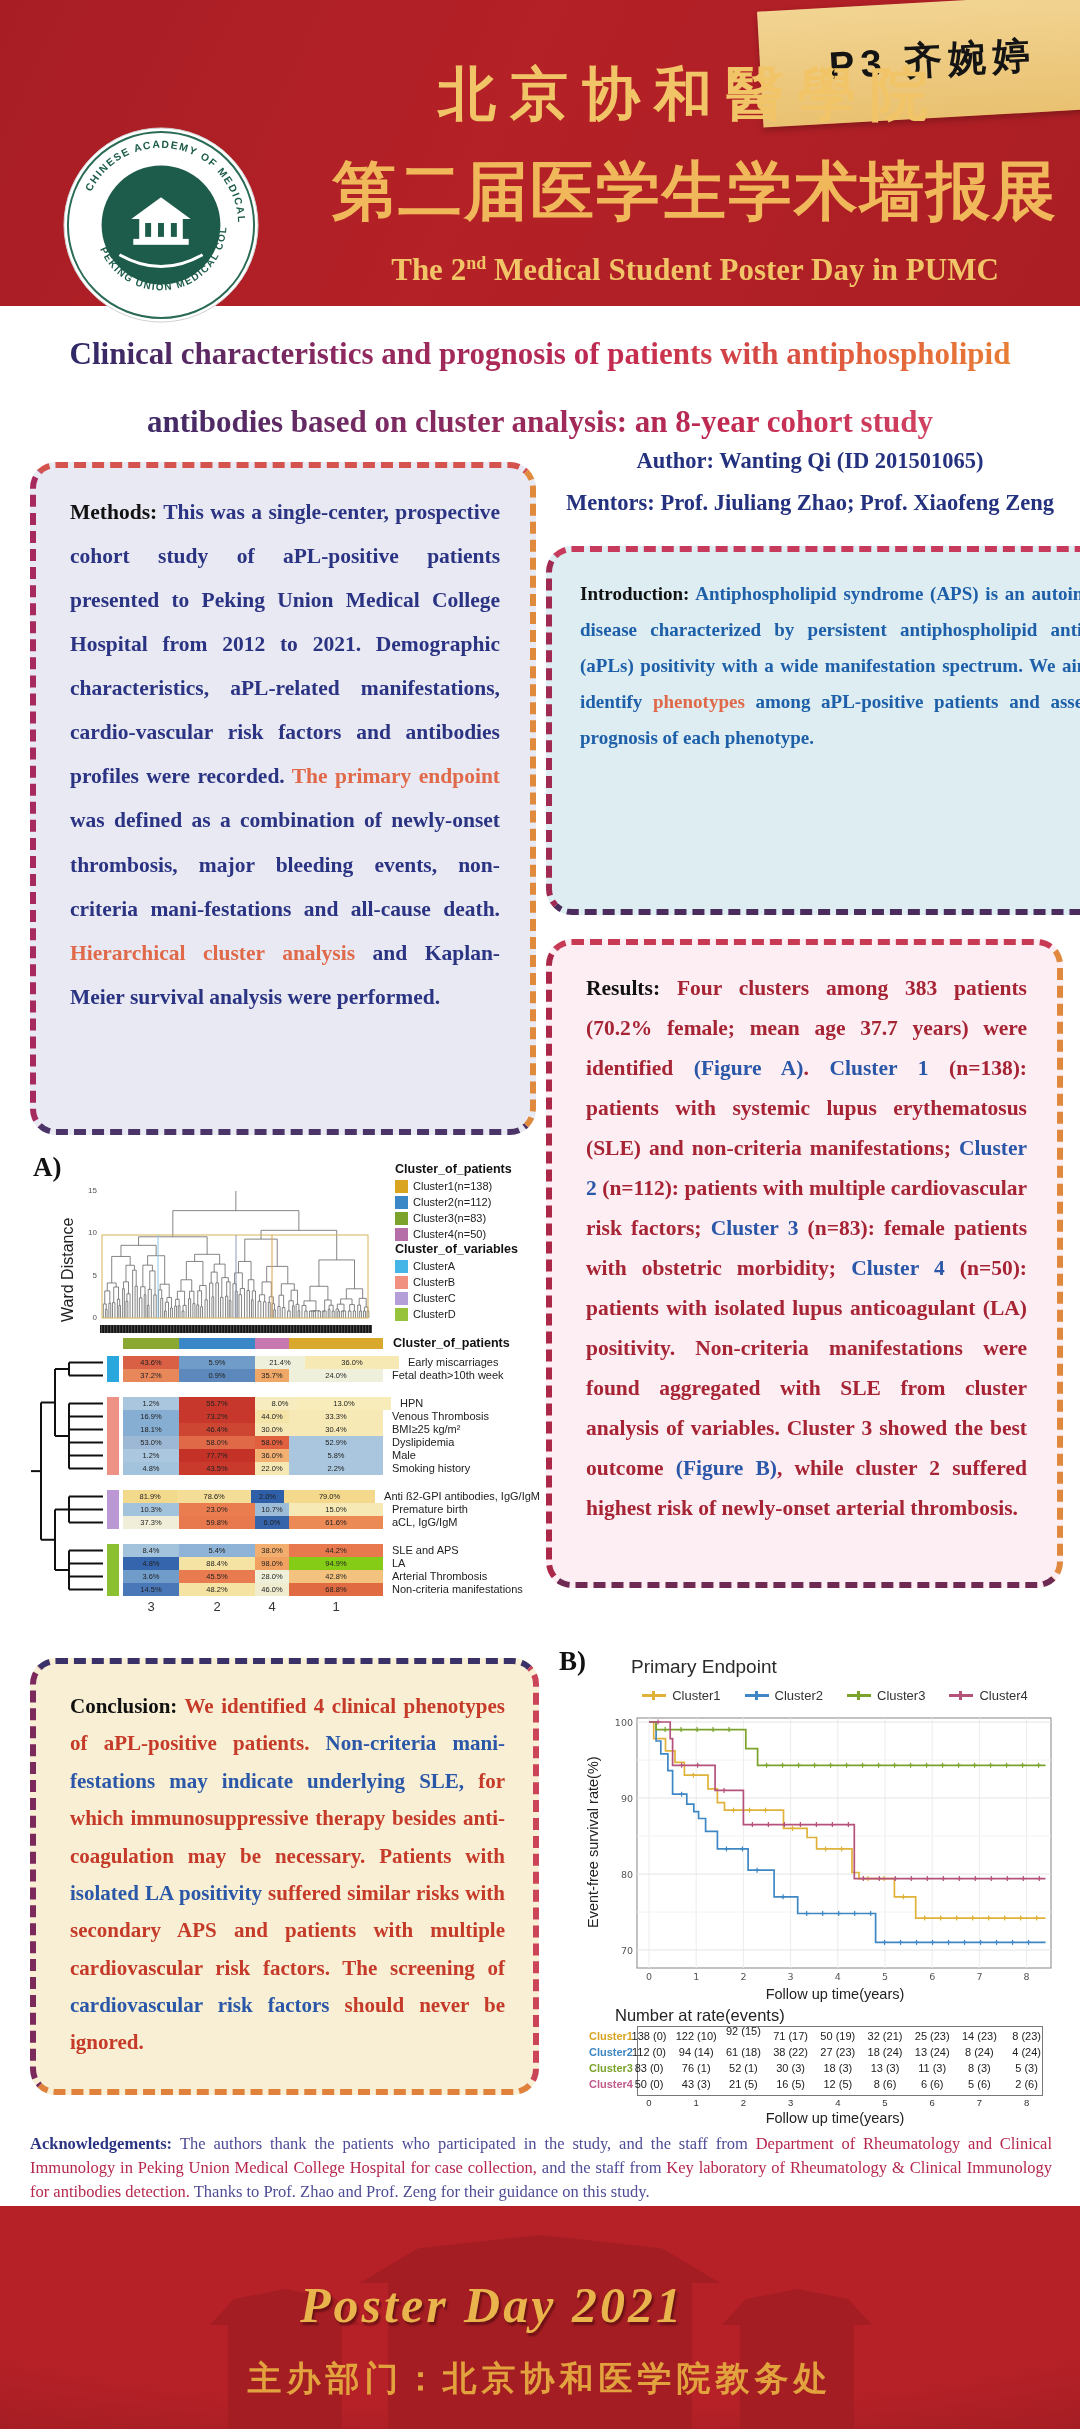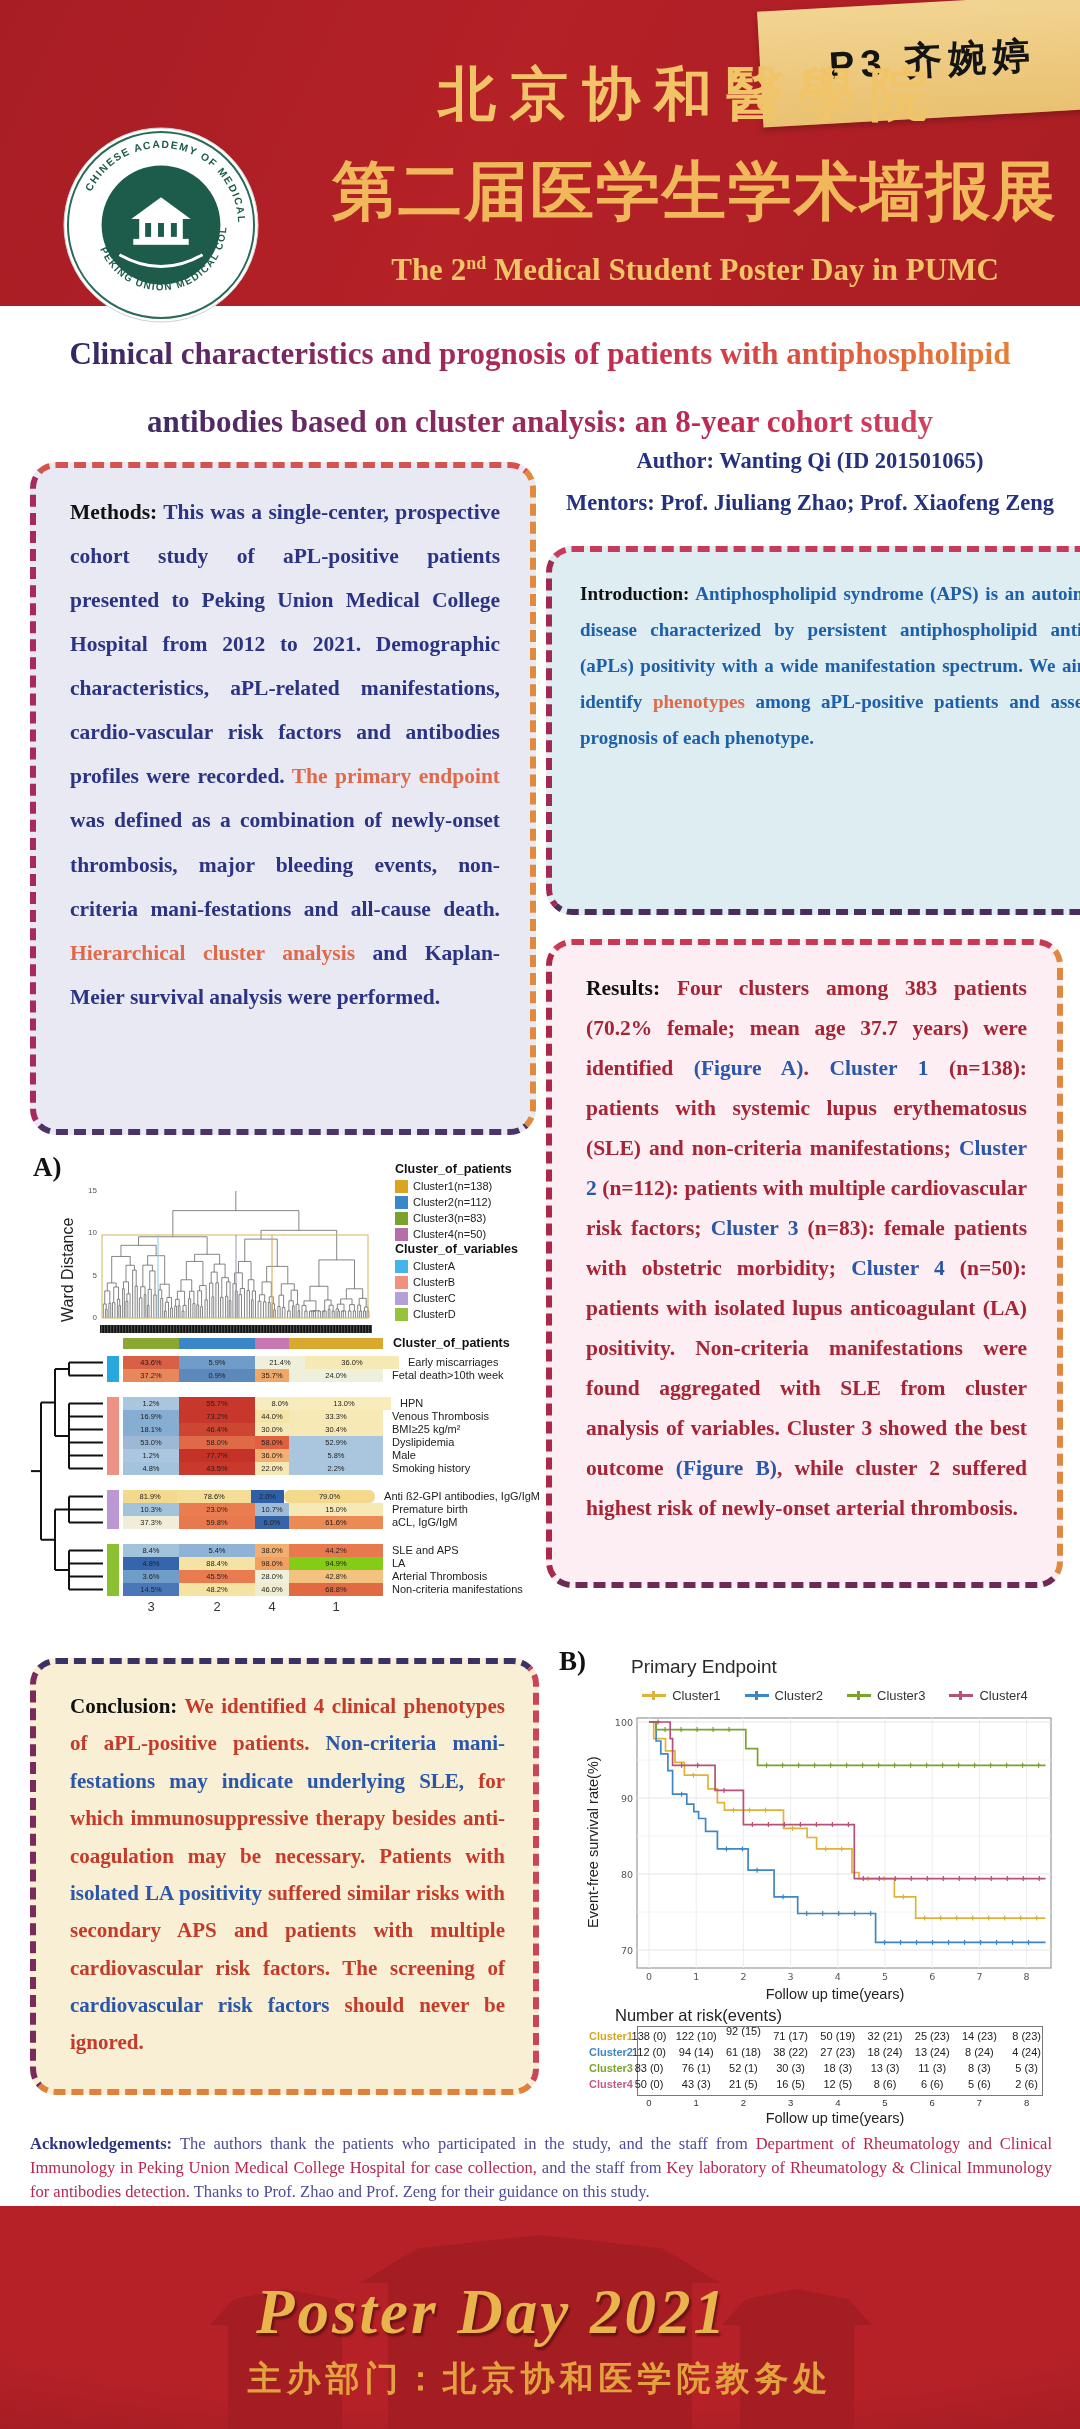--- a/index.html
+++ b/index.html
@@ -71,21 +71,21 @@
   .risk-val{position:absolute;transform:translateX(-50%);font-size:11px;color:#222;white-space:nowrap;}
   .risk-tick{position:absolute;transform:translateX(-50%);font-size:9.5px;color:#333;}
   .fb-xlabel2{position:absolute;left:70px;top:512px;width:440px;text-align:center;font-size:14.5px;color:#222;}
   
   .ack{position:absolute;left:30px;top:2132px;width:1022px;font-family:"Liberation Serif",serif;font-size:16.5px;line-height:1.45;text-align:justify;}
   
   .footer{position:absolute;left:0;top:2206px;width:1080px;height:223px;background:radial-gradient(ellipse 120% 130% at 50% 20%,#b52127 55%,#8f181d 100%);overflow:hidden;}
   .palace{position:absolute;left:50%;transform:translateX(-50%);bottom:0;width:780px;height:200px;}
   .pal{position:absolute;background:#a41d23;}
   .pal-roof{clip-path:polygon(0 100%,16% 28%,50% 0,84% 28%,100% 100%);}
-  .foot-script{position:absolute;left:0;top:70px;width:984px;text-align:center;font-family:"Liberation Serif",serif;font-style:italic;font-weight:bold;font-size:63px;color:#e9b44c;text-shadow:2px 3px 2px rgba(60,8,10,.55);letter-spacing:3px;}
+  .foot-script{position:absolute;left:0;top:70px;width:984px;text-align:center;font-family:"Liberation Serif",serif;font-style:italic;font-weight:bold;font-size:50px;color:#e9b44c;text-shadow:2px 3px 2px rgba(60,8,10,.55);letter-spacing:3px;}
   .foot-org{position:absolute;left:0;top:150px;width:1080px;text-align:center;font-size:34px;font-weight:bold;color:#e2a23e;letter-spacing:5px;}
 </style>
 </head>
 <body>
 
 <div id="poster">
 
   <div class="header">
     <div class="badge">
       <span>P3  齐婉婷</span>
@@ -633,21 +633,21 @@
             <div class="hm-cell" style="width: 94px; background: rgb(169, 198, 222);">2.2%</div>
             <div class="hm-rowlabel">Smoking history</div>
           </div>
         </div>
         <div class="hm-group">
           <div class="hm-side" style="background: rgb(187, 151, 212);"></div>
           <div class="hm-row">
             <div class="hm-cell" style="width: 56px; background: rgb(243, 217, 140);">81.9%</div>
             <div class="hm-cell" style="width: 76px; background: rgb(244, 221, 150);">78.6%</div>
             <div class="hm-cell" style="width: 34px; background: rgb(47, 95, 168);">2.0%</div>
-            <div class="hm-cell" style="width: 94px; background: rgb(244, 217, 140); border-radius: 6px;">79.0%</div>
+            <div class="hm-cell" style="width: 94px; background: rgb(244, 217, 140);">79.0%</div>
             <div class="hm-rowlabel">Anti ß2-GPI antibodies, IgG/IgM</div>
           </div>
           <div class="hm-row">
             <div class="hm-cell" style="width: 56px; background: rgb(163, 194, 220);">10.3%</div>
             <div class="hm-cell" style="width: 76px; background: rgb(234, 125, 80);">23.0%</div>
             <div class="hm-cell" style="width: 34px; background: rgb(157, 188, 216);">10.7%</div>
             <div class="hm-cell" style="width: 94px; background: rgb(246, 233, 182);">15.0%</div>
             <div class="hm-rowlabel">Premature birth</div>
           </div>
           <div class="hm-row">
@@ -949,21 +949,21 @@
         <line x1="376.32" y1="162.05999999999995" x2="376.32" y2="167.05999999999995" stroke="#b5527c" stroke-width="1.2"></line>
         <line x1="389.82" y1="164.55999999999995" x2="394.82" y2="164.55999999999995" stroke="#b5527c" stroke-width="1.2"></line>
         <line x1="392.32" y1="162.05999999999995" x2="392.32" y2="167.05999999999995" stroke="#b5527c" stroke-width="1.2"></line>
         <line x1="405.82" y1="164.55999999999995" x2="410.82" y2="164.55999999999995" stroke="#b5527c" stroke-width="1.2"></line>
         <line x1="408.32" y1="162.05999999999995" x2="408.32" y2="167.05999999999995" stroke="#b5527c" stroke-width="1.2"></line>
         <line x1="421.82" y1="164.55999999999995" x2="426.82" y2="164.55999999999995" stroke="#b5527c" stroke-width="1.2"></line>
         <line x1="424.32" y1="162.05999999999995" x2="424.32" y2="167.05999999999995" stroke="#b5527c" stroke-width="1.2"></line>
       </svg>
     <div class="fb-ylabel">Event-free survival rate(%)</div>
     <div class="fb-xlabel">Follow up time(years)</div>
-    <div class="fb-risktitle">Number at risk(events)</div>
+    <div class="fb-risktitle">Number at rate(events)</div>
     <div class="risk-box"></div>
     <div id="riskArea">
         <div class="risk-label" style="left: 6px; top: 432px; color: rgb(217, 165, 32);">Cluster1</div>
         <div class="risk-val" style="left: 104px; top: 432px;">138 (0)</div>
         <div class="risk-val" style="left: 151.2px; top: 432px;">122 (10)</div>
         <div class="risk-val" style="left: 198.4px; top: 427px;">92 (15)</div>
         <div class="risk-val" style="left: 245.6px; top: 432px;">71 (17)</div>
         <div class="risk-val" style="left: 292.8px; top: 432px;">50 (19)</div>
         <div class="risk-val" style="left: 340px; top: 432px;">32 (21)</div>
         <div class="risk-val" style="left: 387.2px; top: 432px;">25 (23)</div>

